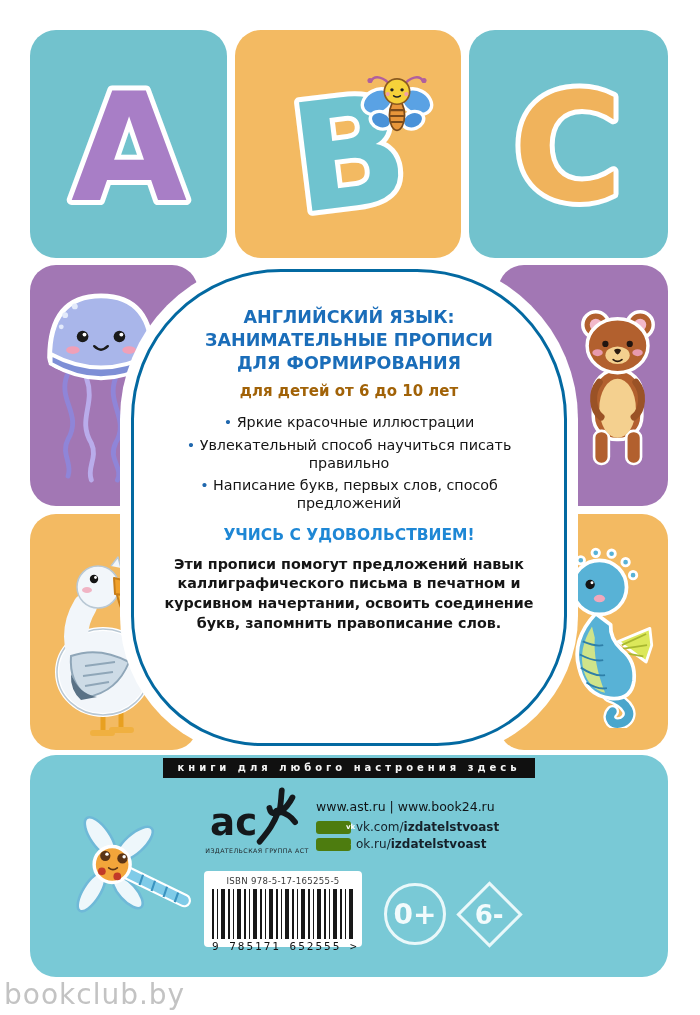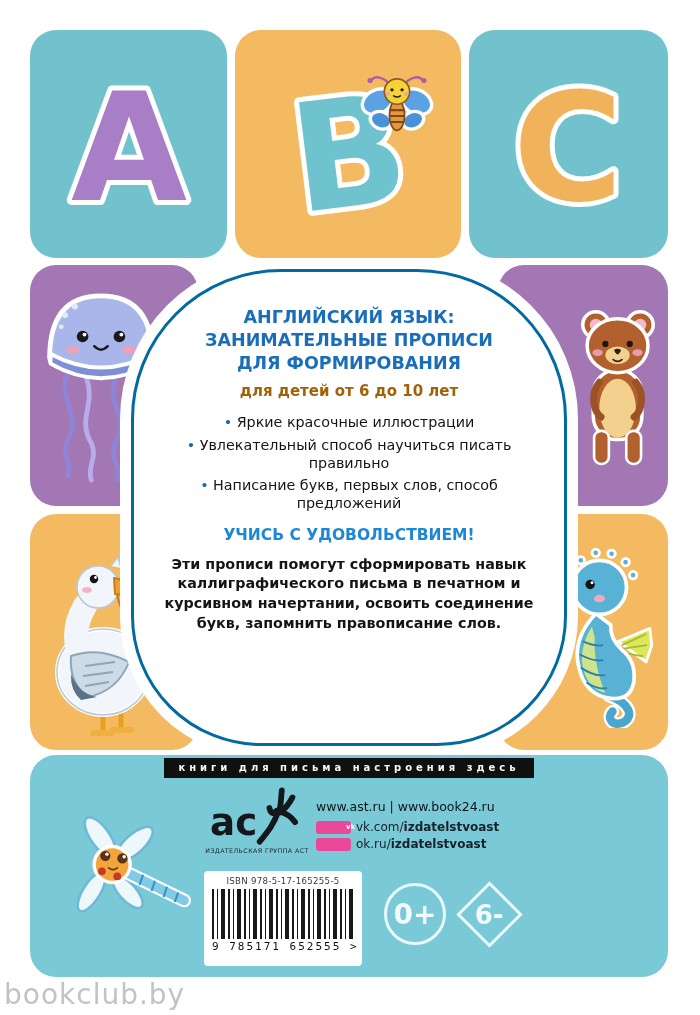--- a/index.html
+++ b/index.html
@@ -43,26 +43,26 @@
   .footer-card { position:absolute; left:30px; top:755px; width:638px; height:222px; background:#79c9d6; border-radius:26px; }
   .banner { position:absolute; top:3px; left:0; right:0; display:flex; justify-content:center; }
   .banner-inner { background:#101010; color:#f5f5f5; font-size:10px; font-weight:bold;
                   letter-spacing:4px; padding:4px 14px 5px 14px; white-space:nowrap; }
   .ast-block { position:absolute; left:172px; top:30px; width:110px; text-align:center; }
   .ast-logo-svg { width:104px; height:62px; }
   .ast-tagline { font-size:6.3px; color:#20272b; letter-spacing:0.4px; margin-top:-4px; white-space:nowrap; }
   .links { position:absolute; left:286px; top:44px; }
   .sites { font-size:12.5px; font-weight:normal; color:#101417; }
   .social { display:flex; align-items:center; gap:5px; margin-top:6px; }
-  .soc-icon { width:35px; height:13px; background:#ec4899; border-radius:3px; color:#fff;
+  .soc-icon { width:35px; height:13px; background:#4d7c0f; border-radius:3px; color:#fff;
               font-size:7px; font-weight:bold; display:flex; align-items:center; justify-content:center;padding-left:34px; }
   .soc-text { font-size:12px; color:#16212a; }
   .soc-text b { font-weight:bold; }
   .dragonfly-svg { position:absolute; left:34px; top:58px; width:146px; height:120px; }
-  .barcode-box { position:absolute; left:174px; top:116px; width:158px; height:95px; background:#fff;
+  .barcode-box { position:absolute; left:174px; top:116px; width:158px; height:76px; background:#fff;
                  border-radius:4px; padding:5px 8px 0 8px; text-align:center; }
   .isbn { font-size:8.6px; color:#3a3a3a; letter-spacing:0.3px; }
   .bars { height:50px; margin-top:3px;
           background:
             repeating-linear-gradient(90deg,#181818 0 2px,transparent 2px 5px,#181818 5px 6px,transparent 6px 9px,#181818 9px 13px,transparent 13px 16px),
             #fff; }
   .bar-digits { font-family:"DejaVu Sans Mono", monospace; font-size:11px; color:#101010;
                 letter-spacing:2px; margin-top:1px; white-space:nowrap; }
   .age-circle { position:absolute; left:354px; top:128px; width:62px; height:62px; border:3px solid #e9f8fa;
                 border-radius:50%; color:#f2fbfc; font-size:28px; font-weight:bold;
@@ -214,27 +214,27 @@
         <div>ЗАНИМАТЕЛЬНЫЕ ПРОПИСИ</div>
         <div>ДЛЯ ФОРМИРОВАНИЯ</div>
       </div>
       <div class="panel-sub">для детей от 6 до 10 лет</div>
       <div class="bullets">
         <div class="bullet">Яркие красочные иллюстрации</div>
         <div class="bullet">Увлекательный способ научиться писать правильно</div>
         <div class="bullet">Написание букв, первых слов, способ предложений</div>
       </div>
       <div class="slogan">УЧИСЬ С УДОВОЛЬСТВИЕМ!</div>
-      <div class="desc">Эти прописи помогут сформировать навык каллиграфического письма в печатном и курсивном начертании, освоить соединение букв, запомнить правописание слов.</div>
+      <div class="desc">Эти прописи помогут предложений навык каллиграфического письма в печатном и курсивном начертании, освоить соединение букв, запомнить правописание слов.</div>
     </div>
   </div>
 
   <div class="footer-card">
     <div class="banner">
-      <div class="banner-inner">книги для письма настроения здесь</div>
+      <div class="banner-inner">книги для любого настроения здесь</div>
     </div>
 
     <div class="ast-block">
       <svg class="ast-logo-svg" viewBox="0 0 110 70">
         <text x="2" y="56" font-size="42" font-weight="bold" font-family="DejaVu Sans, sans-serif" fill="#14181b">ас</text>
         <path d="M58,64 C68,52 74,44 79,30 M69,26 C71,34 74,32 77,29 M83,6 C82,16 82,24 80,30 M95,14 C91,22 85,28 81,31 M80,30 C88,32 94,36 98,42" stroke="#14181b" stroke-width="6.5" fill="none" stroke-linecap="round" stroke-linejoin="round"></path>
       </svg>
       <div class="ast-tagline">ИЗДАТЕЛЬСКАЯ ГРУППА АСТ</div>
     </div>
 

